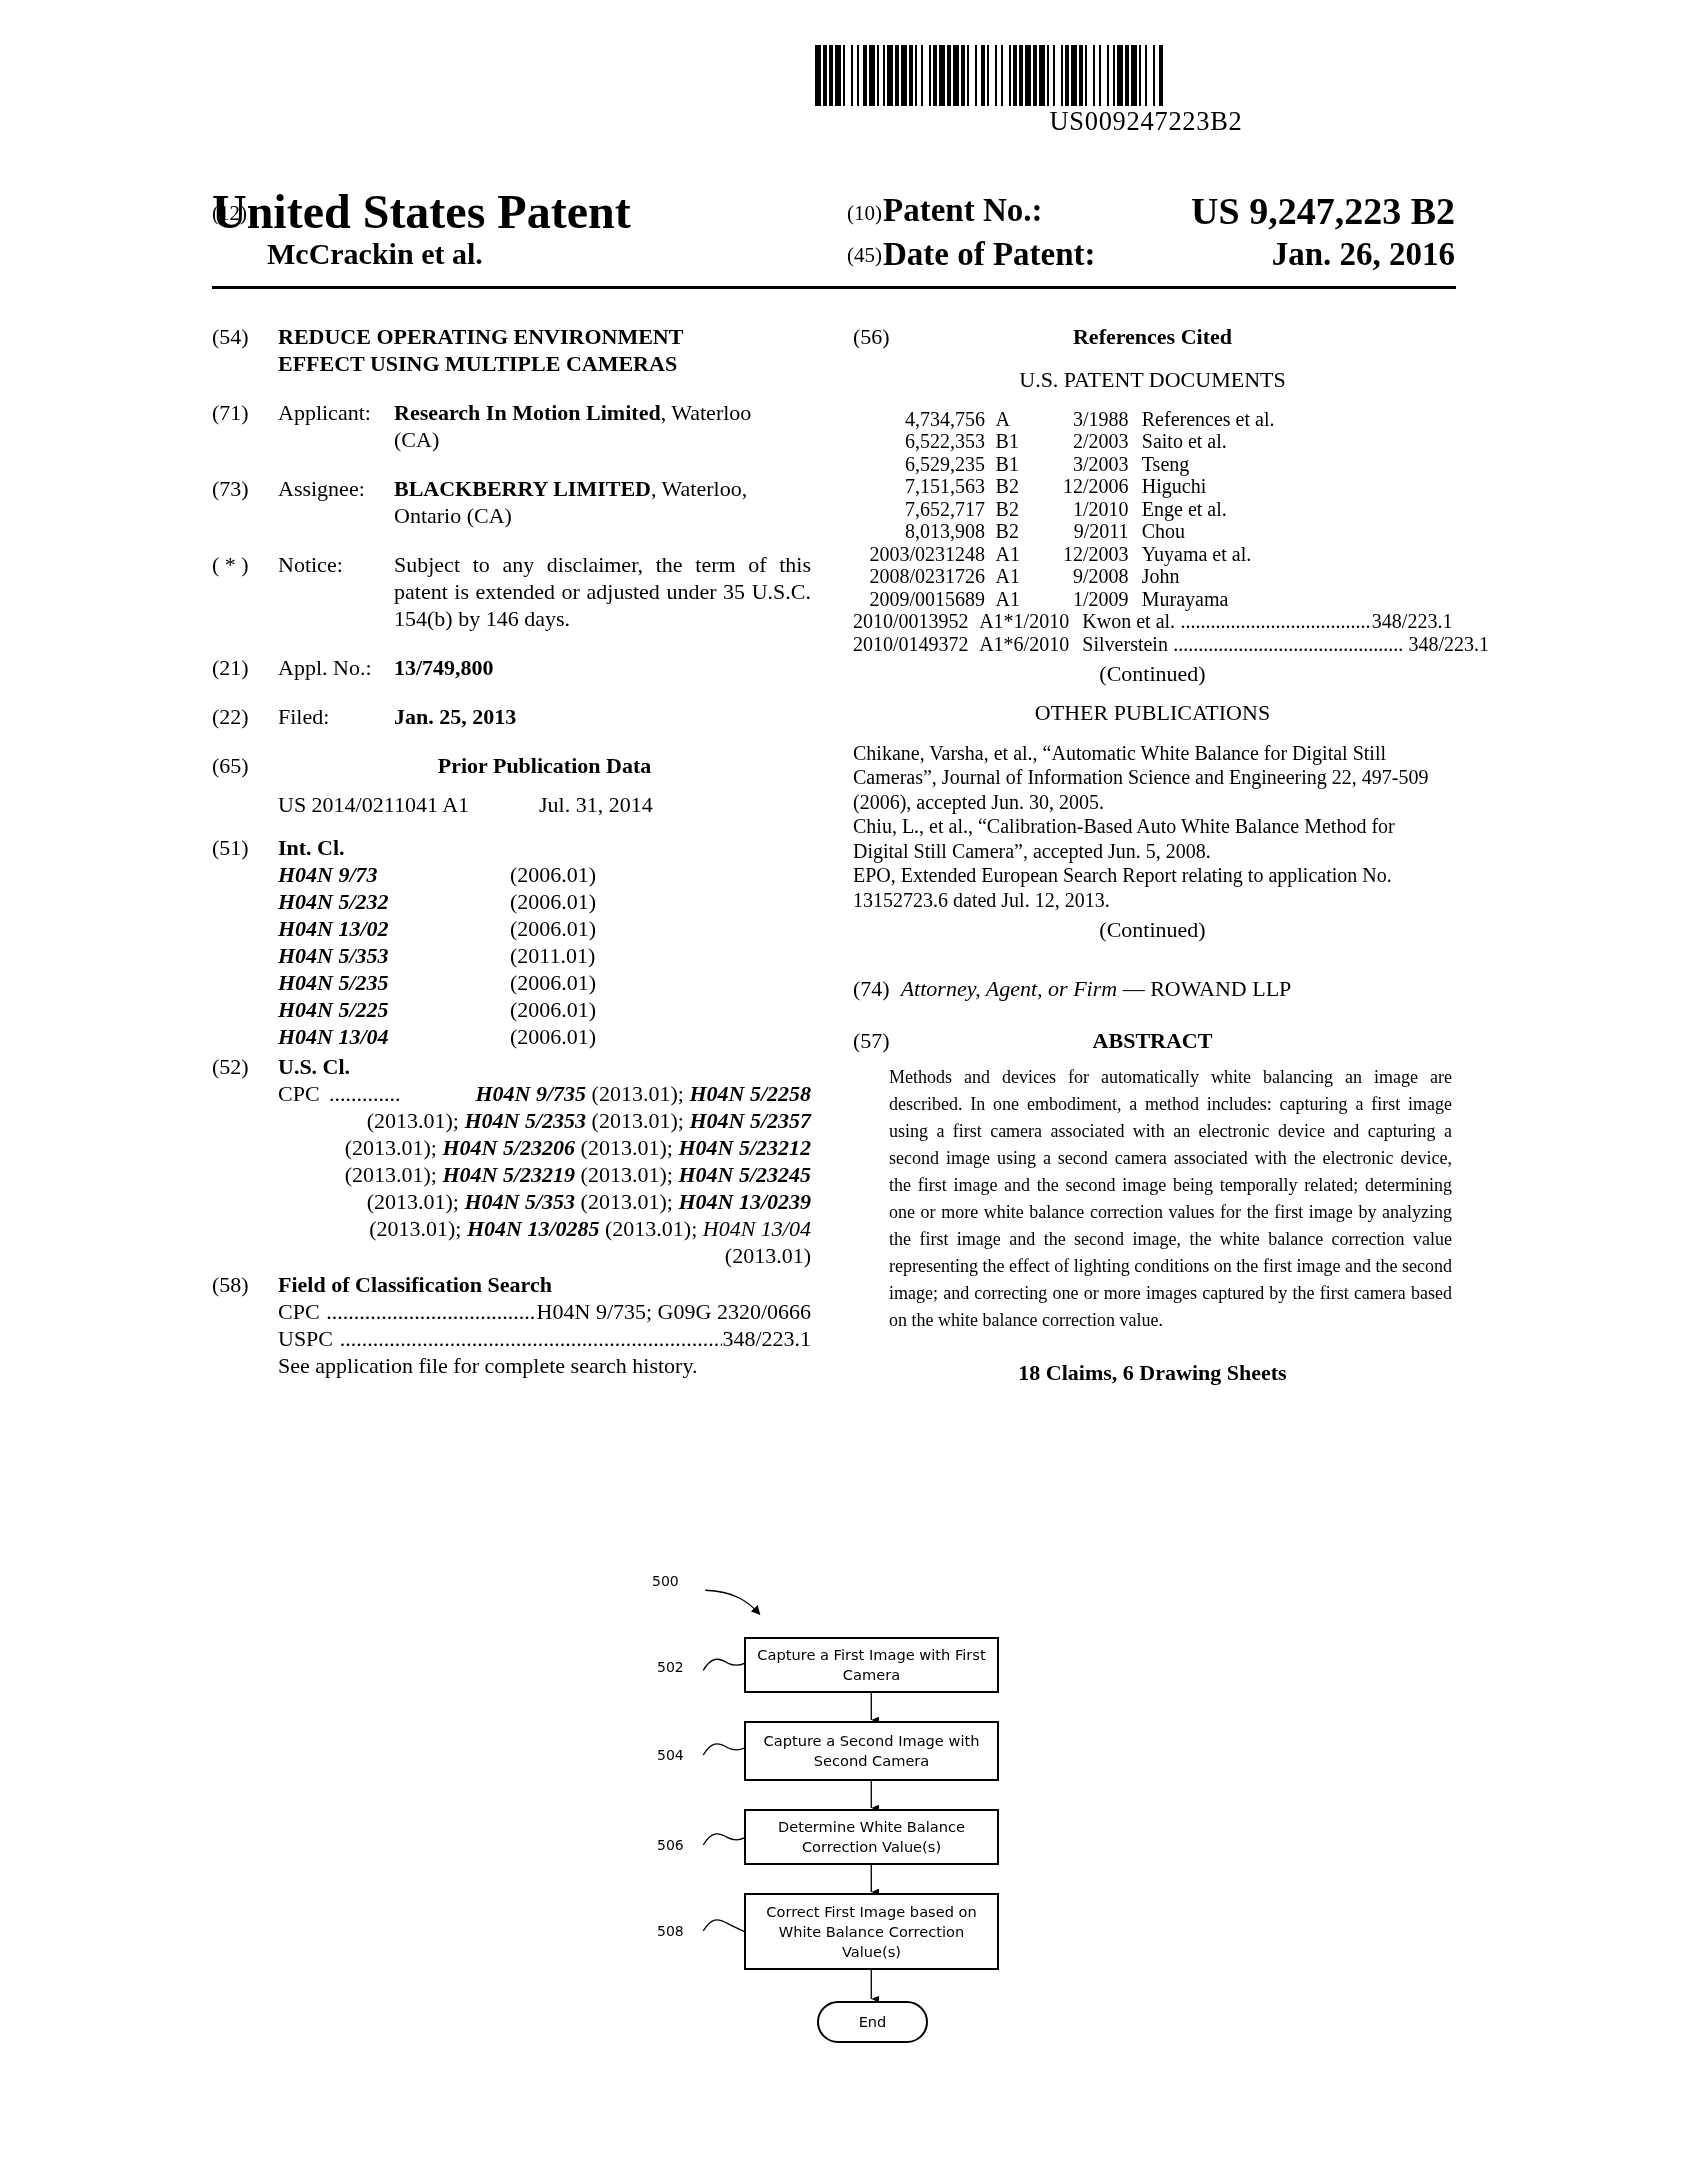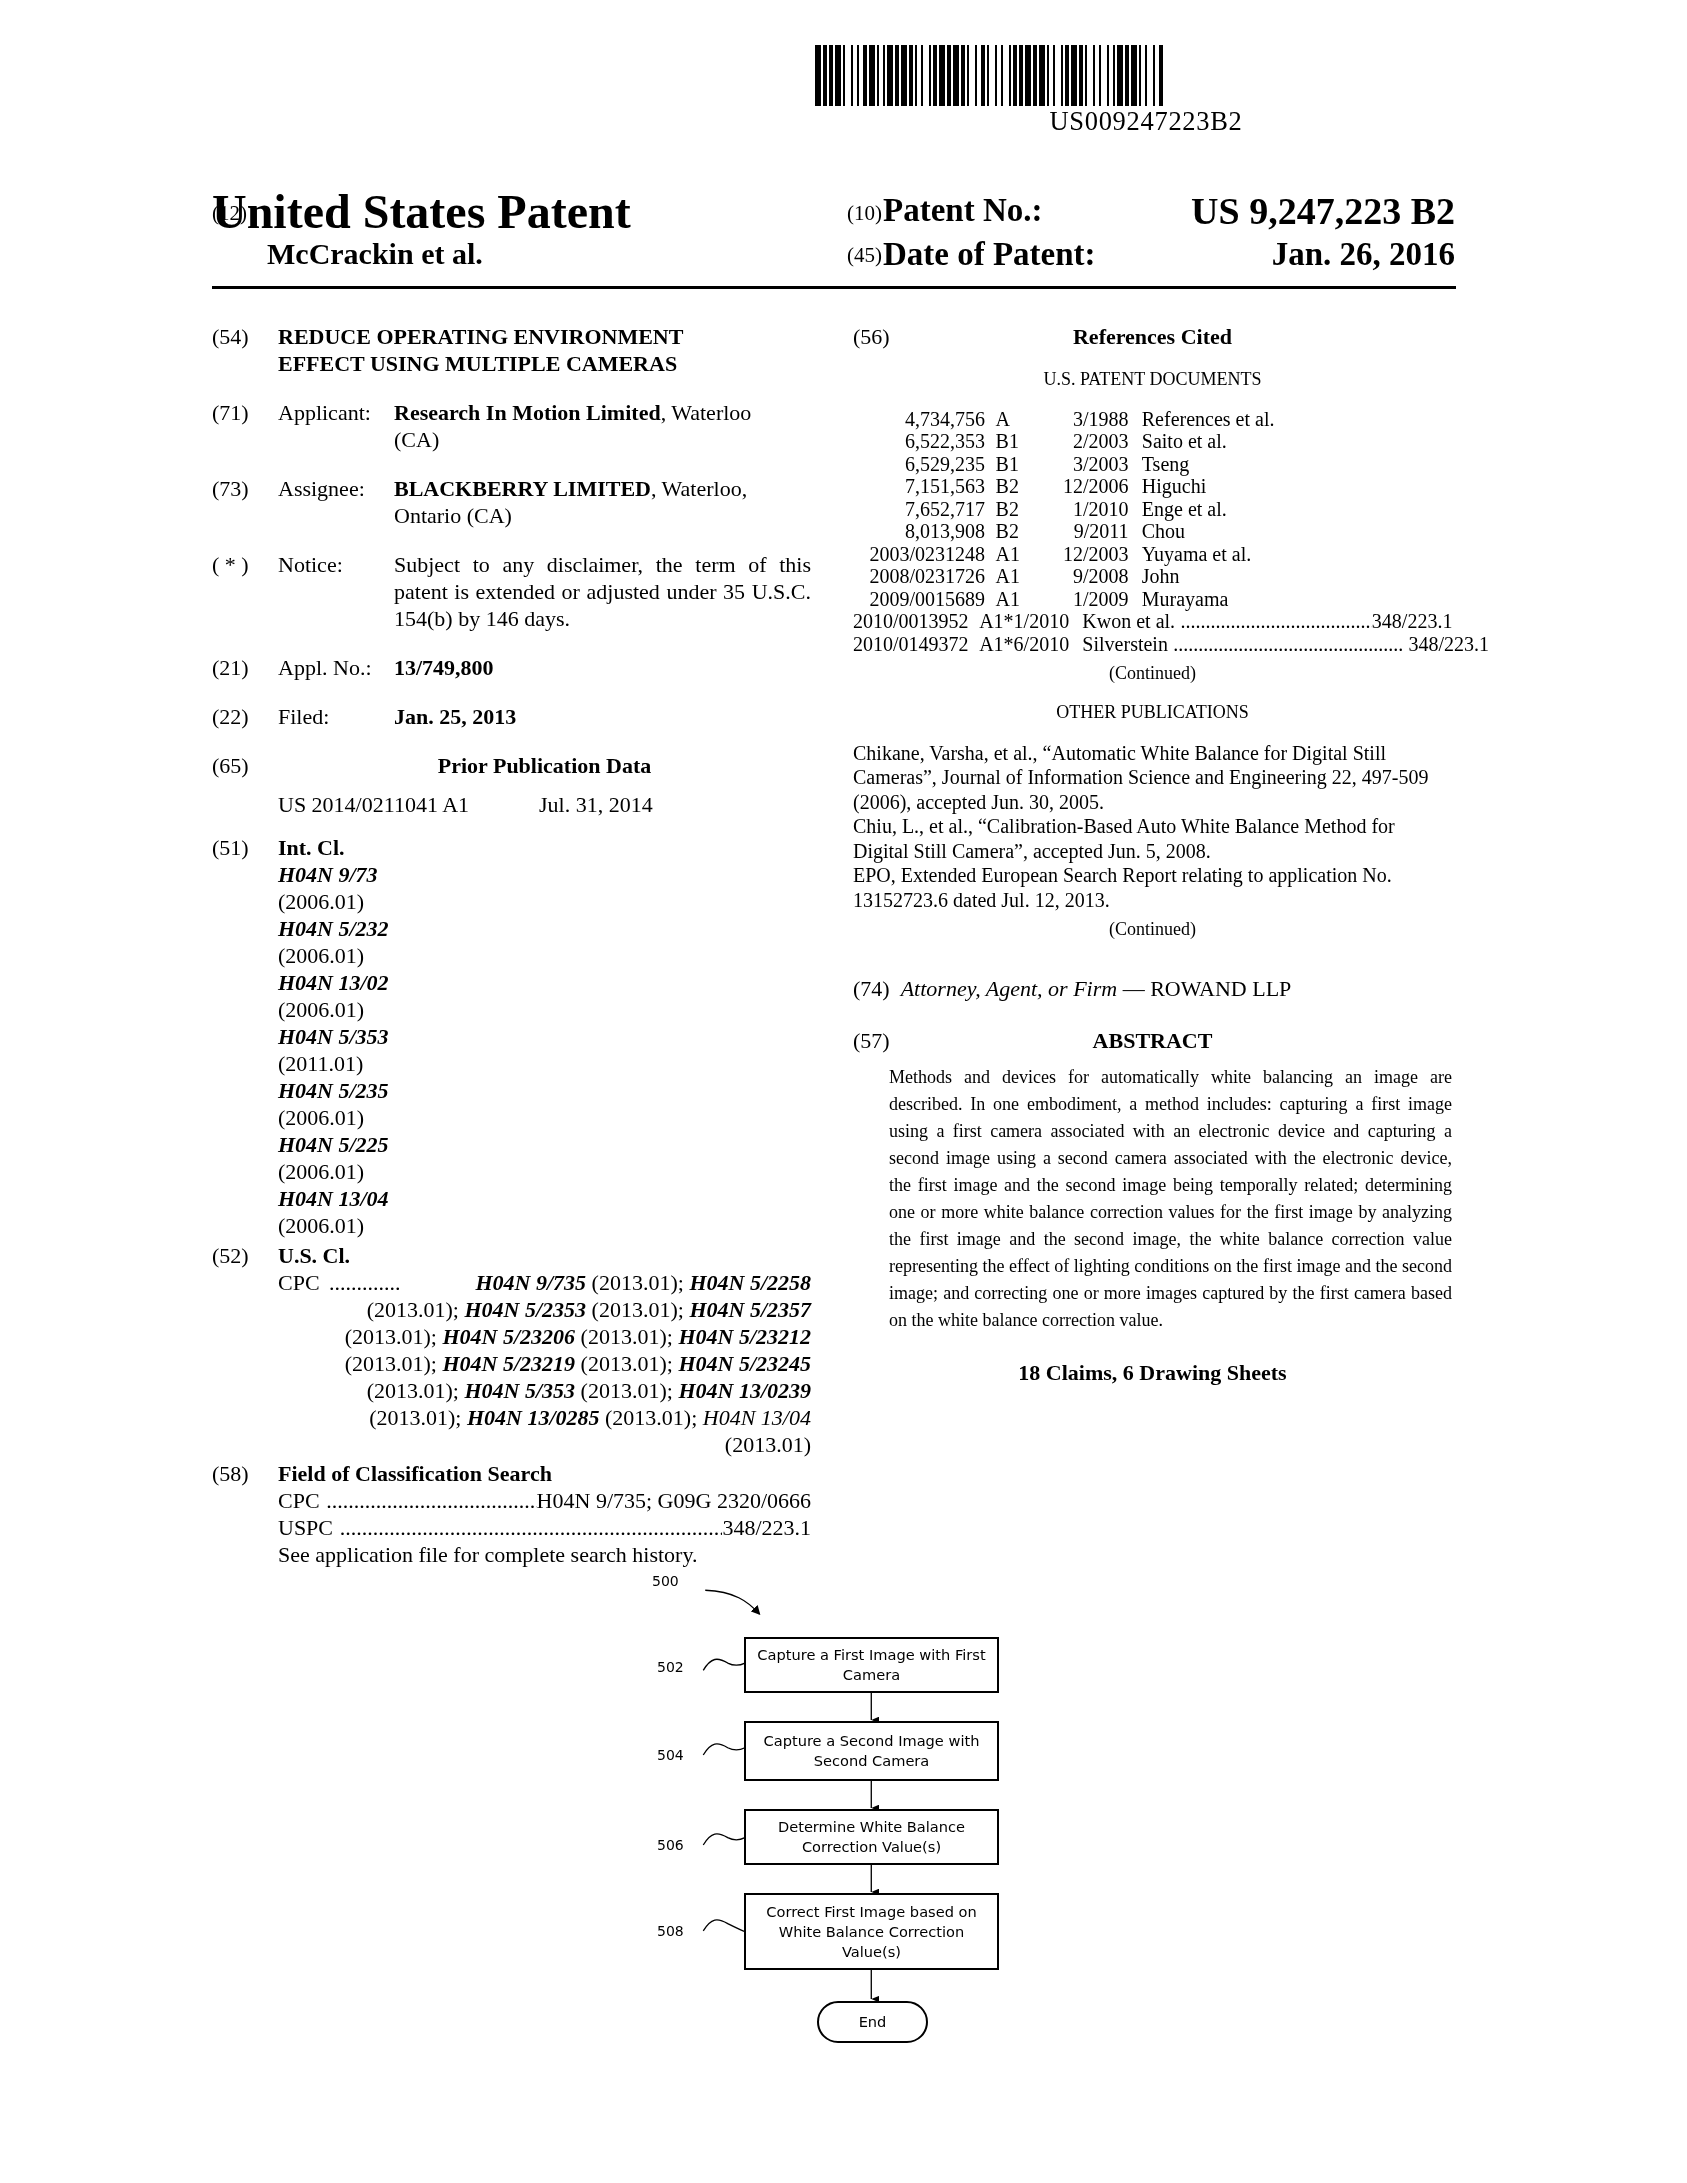--- a/index.html
+++ b/index.html
@@ -30,33 +30,33 @@
   #col-left { left:212px; top:323px; width:599px; }
   #col-right { left:853px; top:323px; width:599px; }
 
   .field { position:relative; margin-bottom:22px; }
   .fcode { position:absolute; left:0; top:0; width:66px; }
   .flabel { position:absolute; left:66px; top:0; }
   .fval { margin-left:182px; }
   .fval-wide { margin-left:66px; }
   .center-head { text-align:center; font-weight:bold; }
 
-  .cls-row { display:flex; margin-left:66px;flex-direction:column; }
+  .cls-row { display:flex; margin-left:66px; }
   .cls-row .code { width:232px; font-weight:bold; font-style:italic; }
   .cpc-block { margin-left:66px; text-align:right; }
   .leader { display:flex; margin-left:66px; }
   .leader .dots { flex:1; overflow:hidden; white-space:nowrap; padding:0 6.6px; }
 
   .ref-row { display:flex; font-size:20px; line-height:22.5px; }
   .ref-row .num { width:132px; text-align:right; }
   .ref-row .kind { width:60px; padding-left:10.6px; }
   .ref-row .date { width:73px; text-align:right; }
   .ref-row .name { padding-left:13.2px; flex:1; display:flex; }
   .ref-row .name .dots { flex:1; overflow:hidden; white-space:nowrap; padding:0 5.3px; }
-  .sub-head { text-align:center; font-size:18px; }
+  .sub-head { text-align:center; font-size:22px; }
   .pub { font-size:20px; line-height:24.5px; }
   .abstract { text-align:justify; font-size:18px; line-height:27px;margin-left:36px; }
 
   
   .fc-font { font-family:"DejaVu Sans", "Liberation Sans", sans-serif; }
   .fc-box { position:absolute; border:2px solid #000; box-sizing:border-box; display:flex; align-items:center; justify-content:center; text-align:center; font-size:14.6px; line-height:20px; background:#fff; }
   .fc-ref { position:absolute; font-size:14px; }
 </style>
 </head>
 <body>

